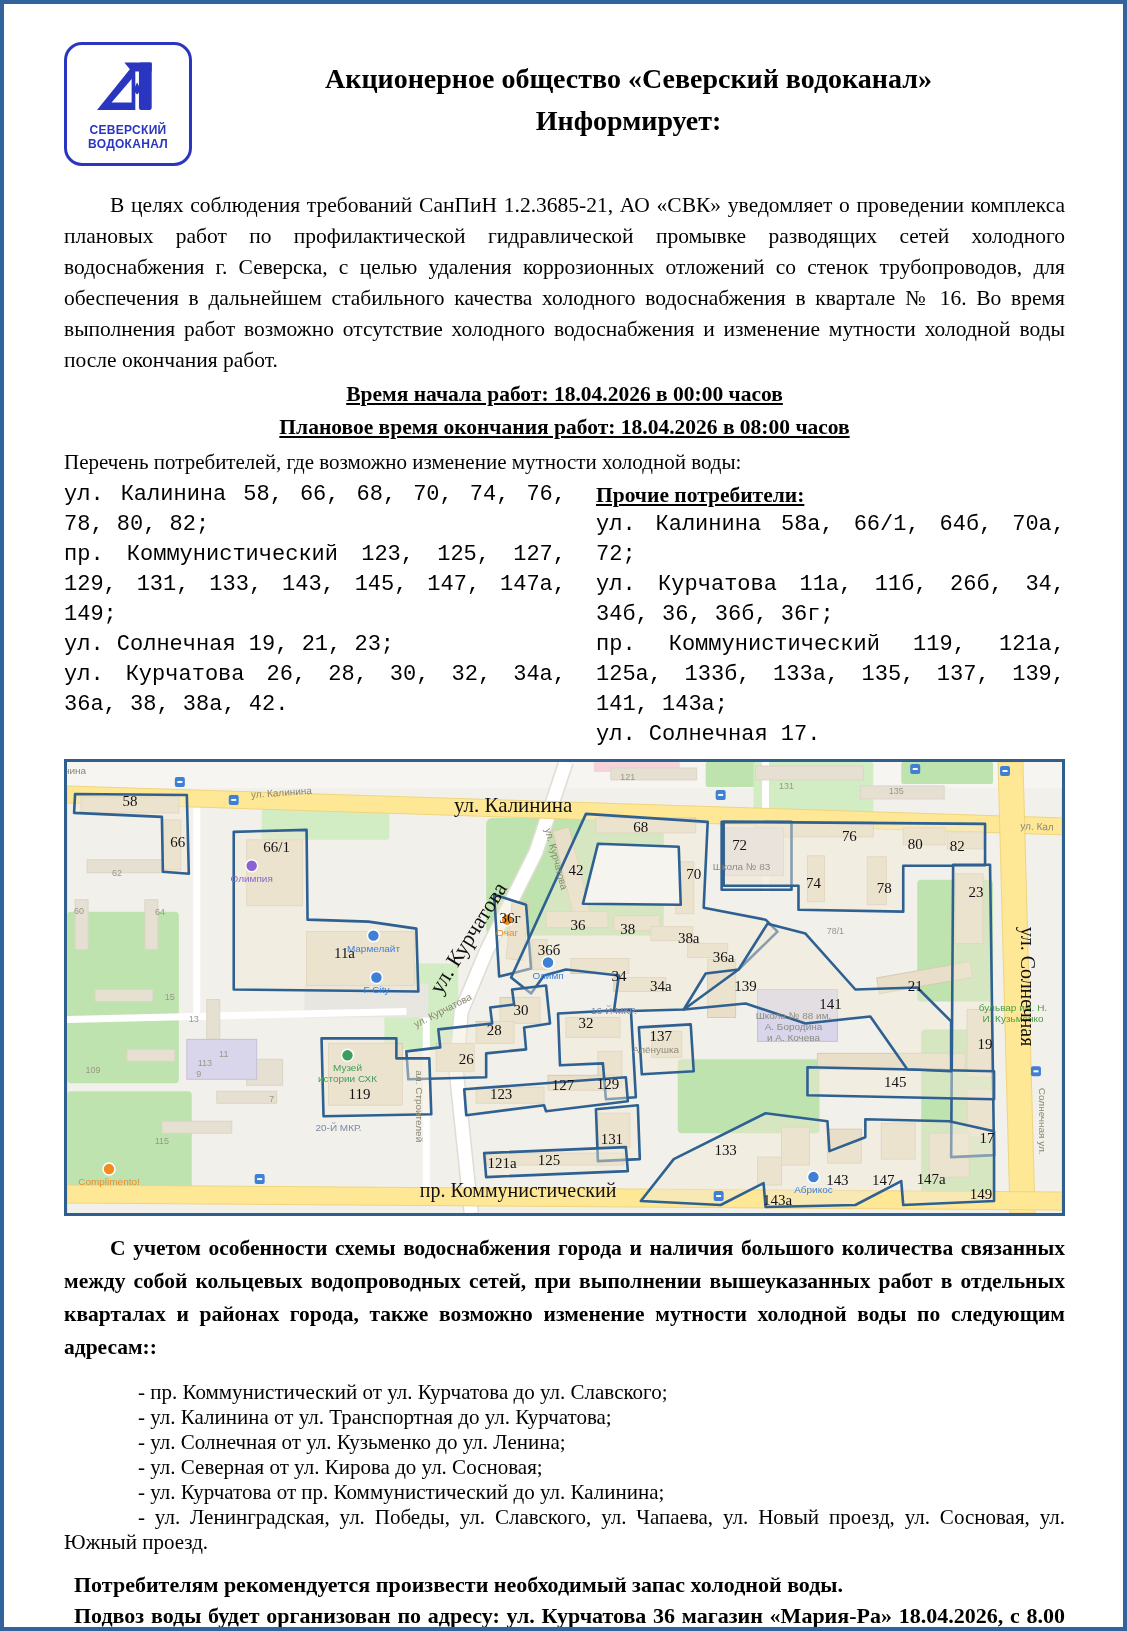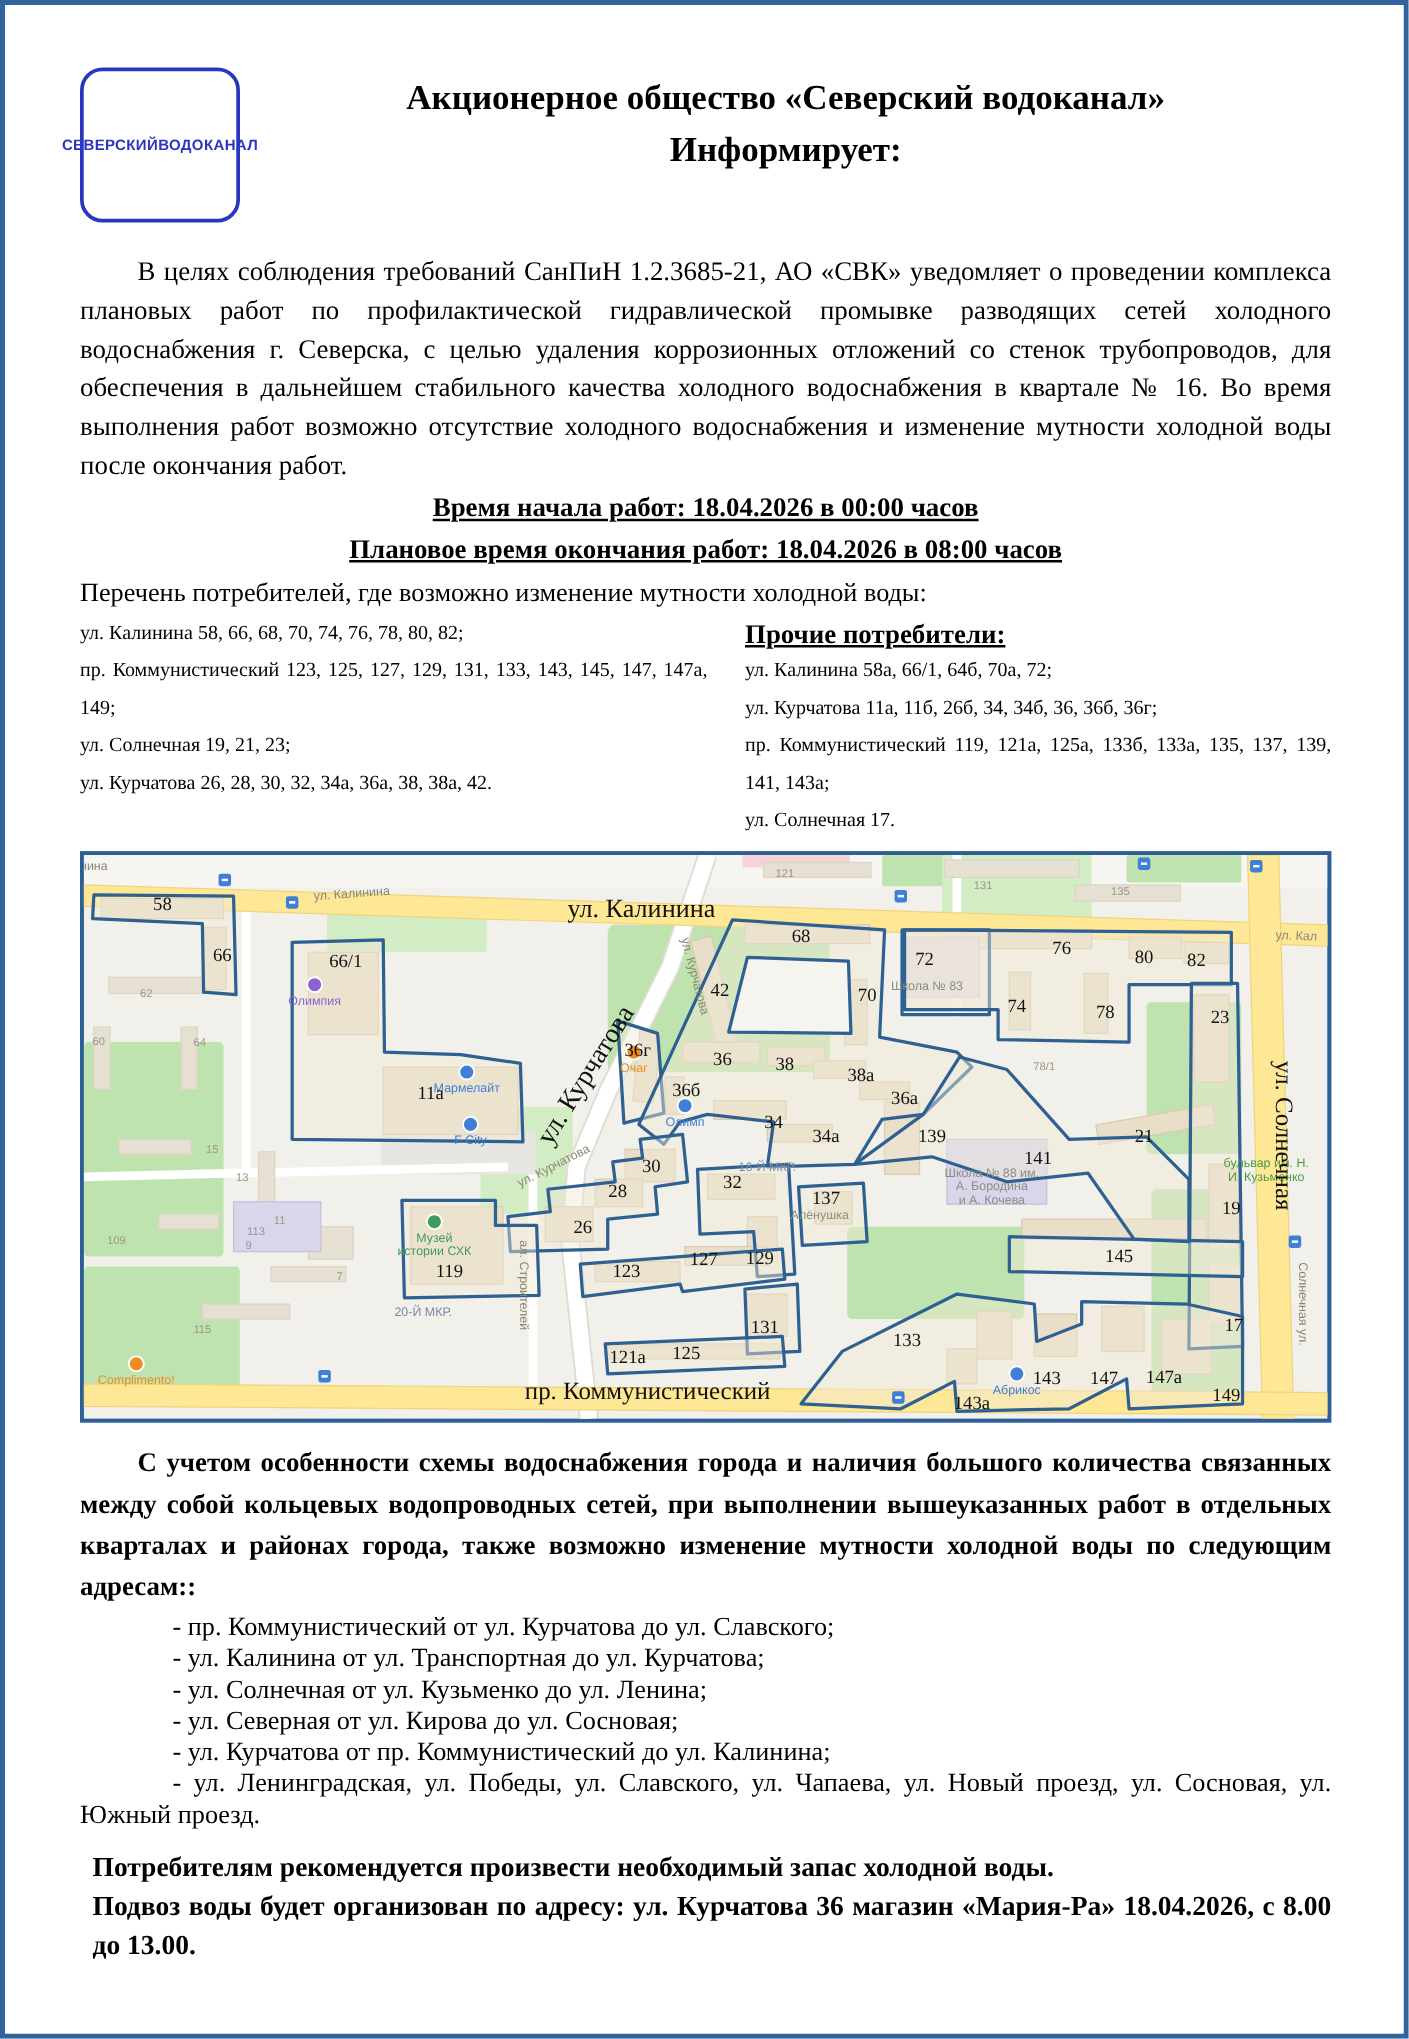--- a/index.html
+++ b/index.html
@@ -6,37 +6,37 @@
   .page{
     position:relative;width:1127px;height:1631px;box-sizing:border-box;
     border:4px solid #31639c;background:#fff;
     padding:30px 58px 20px 60px;
     font-family:"Liberation Serif", serif;color:#000;overflow:hidden;
   }
   
   .hdr{display:flex;align-items:flex-start;}
   .logo{
     width:128px;height:124px;border:3px solid #2a36c0;border-radius:18px;
-    box-sizing:border-box;display:flex;flex-direction:row;align-items:center;
-    justify-content:center;background:#fff;flex:0 0 auto;margin-top:20px;
+    box-sizing:border-box;display:flex;flex-direction:column;align-items:center;
+    justify-content:center;background:#fff;flex:0 0 auto;margin-top:8px;
   }
   .logo svg{display:block;margin-bottom:4px;}
   .logo .lt{font-family:"Liberation Sans",sans-serif;font-weight:bold;color:#2a36c0;font-size:12px;line-height:14px;letter-spacing:.3px;}
   .titlebox{flex:1;text-align:center;padding-top:24px;}
   .titlebox .t1,.titlebox .t2{font-size:28px;font-weight:bold;line-height:42px;}
   
   .intro{margin-top:24px;font-size:21.5px;line-height:31px;text-align:justify;text-indent:46px;}
   .cline{text-align:center;font-size:21.5px;font-weight:bold;text-decoration:underline;line-height:30px;margin-top:3px;}
   .listintro{text-align:left;font-size:21px;line-height:28px;margin-top:6px;}
   
   .cols{display:flex;margin-top:4px;}
   .colL{width:502px;flex:0 0 auto;}
   .colR{flex:1;padding-left:30px;box-sizing:border-box;}
   .colhead{font-size:21.5px;font-weight:bold;text-decoration:underline;line-height:30px;}
-  .addr{font-size:16px;line-height:30px;text-align:justify;}
+  .addr{font-size:22px;line-height:30px;text-align:justify;font-family:Liberation Mono, monospace;}
   
   .mapwrap{margin-top:9px;border:3px solid #2e5f8f;width:1001px;box-sizing:border-box;background:#3b82f6;}
   .mapwrap svg{display:block;}
   .num{font-family:"Liberation Serif",serif;font-size:15px;fill:#111;}
   .fnum{font-family:"Liberation Sans",sans-serif;font-size:9px;fill:#9a968a;}
   .slg{font-family:"Liberation Serif",serif;fill:#111;}
   .ssm{font-family:"Liberation Sans",sans-serif;font-size:10px;fill:#8b8674;}
   .ssm.blue{fill:#7b88a8;}
   .poi{font-family:"Liberation Sans",sans-serif;font-size:10px;}
   .zone{fill:rgba(240,233,215,0.45);stroke:#2e6191;stroke-width:2.6;stroke-linejoin:round;}
@@ -45,21 +45,21 @@
   .bldf{fill:#e6e0d2;stroke:#dcd5c5;stroke-width:1;}
   .bldp{fill:#d9d5ea;stroke:#c5c0dc;stroke-width:1;}
   .grn{fill:#bfe3ae;}
   .grn2{fill:#d2ecc3;}
   .road{fill:#ffe895;stroke:#efd47e;stroke-width:1;}
   .wroad{stroke:#ffffff;stroke-width:13;fill:none;}
   .wline{stroke:#ffffff;stroke-width:7;fill:none;}
   .bus{fill:#3f7fd6;}
   
   .note{margin-top:16px;font-size:21.5px;font-weight:bold;line-height:33px;text-align:justify;text-indent:46px;}
-  .bullets{margin-top:3px;}
+  .bullets{margin-top:16px;}
   .bullets .bl{font-size:21px;line-height:25px;text-align:justify;text-indent:74px;}
   .advice{margin-top:14px;font-size:22px;font-weight:bold;line-height:31px;text-align:left;padding-left:10px;}
   .supply{font-size:22px;font-weight:bold;line-height:31px;text-align:justify;padding-left:10px;}
 </style>
 </head>
 <body>
 
 <div class="page">
 
   <div class="hdr">

